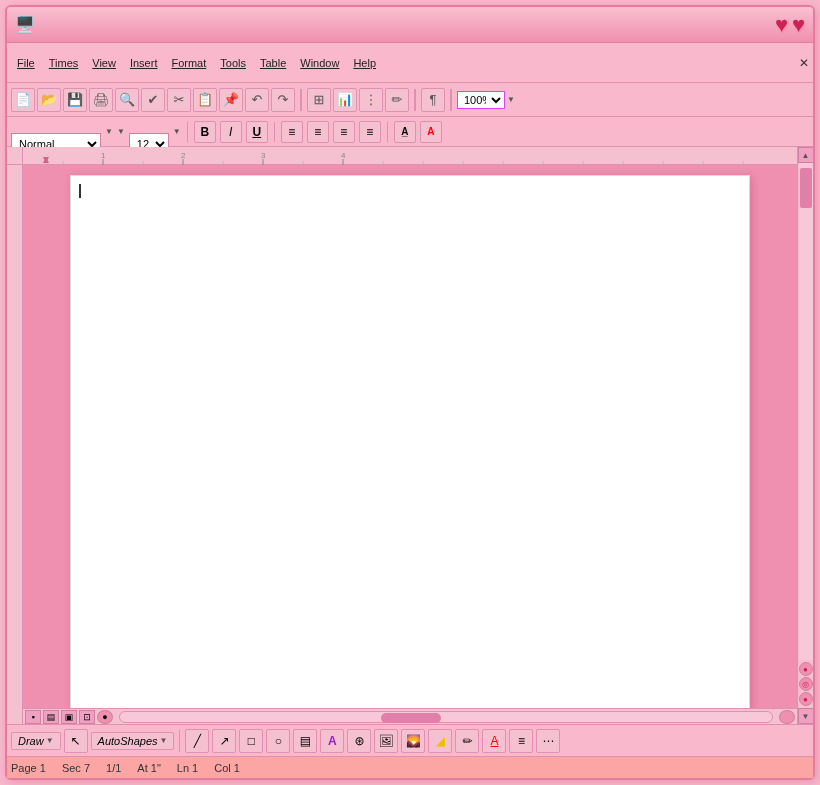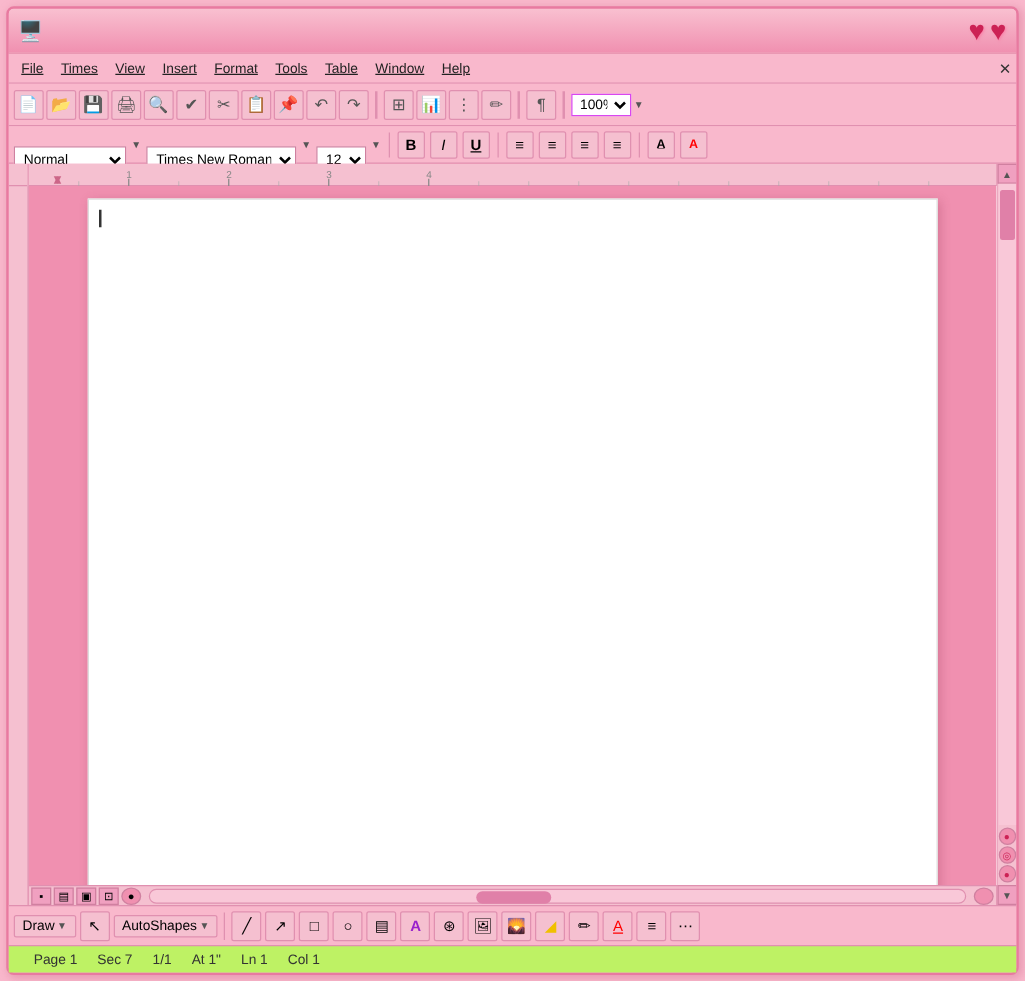--- a/index.html
+++ b/index.html
@@ -54,21 +54,21 @@
     .heart-btn {
       font-size: 22px;
       color: #cc2255;
       cursor: pointer;
       text-shadow: 1px 1px 2px rgba(255,100,150,0.5);
     }
 
     
     .menu-bar {
       background: #f9b8cc;
-      height: 24px;
+      height: 40px;
       display: flex;
       align-items: center;
       padding: 0 4px;
       border-bottom: 1px solid #e090b0;
       gap: 2px;
     }
     .menu-bar-close {
       margin-left: auto;
       font-size: 12px;
       cursor: pointer;
@@ -342,20 +342,21 @@
     .draw-btn {
       padding: 2px 6px;
       background: #f5c0d0;
       border: 1px solid #e090b0;
       border-radius: 2px;
       cursor: pointer;
       font-size: 11px;
       display: flex;
       align-items: center;
       gap: 2px;
+      font-style: italic;
     }
     .draw-icon-btn {
       width: 24px;
       height: 24px;
       background: #f5c0d0;
       border: 1px solid #e090b0;
       border-radius: 2px;
       cursor: pointer;
       display: flex;
       align-items: center;
@@ -364,25 +365,25 @@
     }
     .draw-separator {
       width: 1px;
       height: 22px;
       background: #e090b0;
       margin: 0 2px;
     }
 
     
     .status-bar {
-      background: #bef264;
+      background: #fca5a5;
       height: 22px;
       display: flex;
       align-items: center;
-      padding: 0 20px;
+      padding: 0 4px;
       border-top: 1px solid #e090b0;
       gap: 16px;
       font-size: 11px;
       color: #333;
     }
     .status-item {
       display: flex;
       gap: 4px;
     }
 
@@ -445,24 +446,20 @@
     </select>
     <span class="arrow-down">▼</span>
   </div>
 
   <div class="format-bar">
     <select class="format-select style-select">
       <option>Normal</option>
       <option>Heading 1</option>
     </select>
     <span class="arrow-down">▼</span>
-    <select class="format-select font-select">
-      <option>Times New Roman</option>
-      <option>Arial</option>
-    </select>
     <span class="arrow-down">▼</span>
     <select class="format-select size-select">
       <option>12</option>
       <option>10</option>
       <option>14</option>
     </select>
     <span class="arrow-down">▼</span>
     <div class="format-separator"></div>
     <button class="format-btn format-btn-bold">B</button>
     <button class="format-btn format-btn-italic">I</button>

